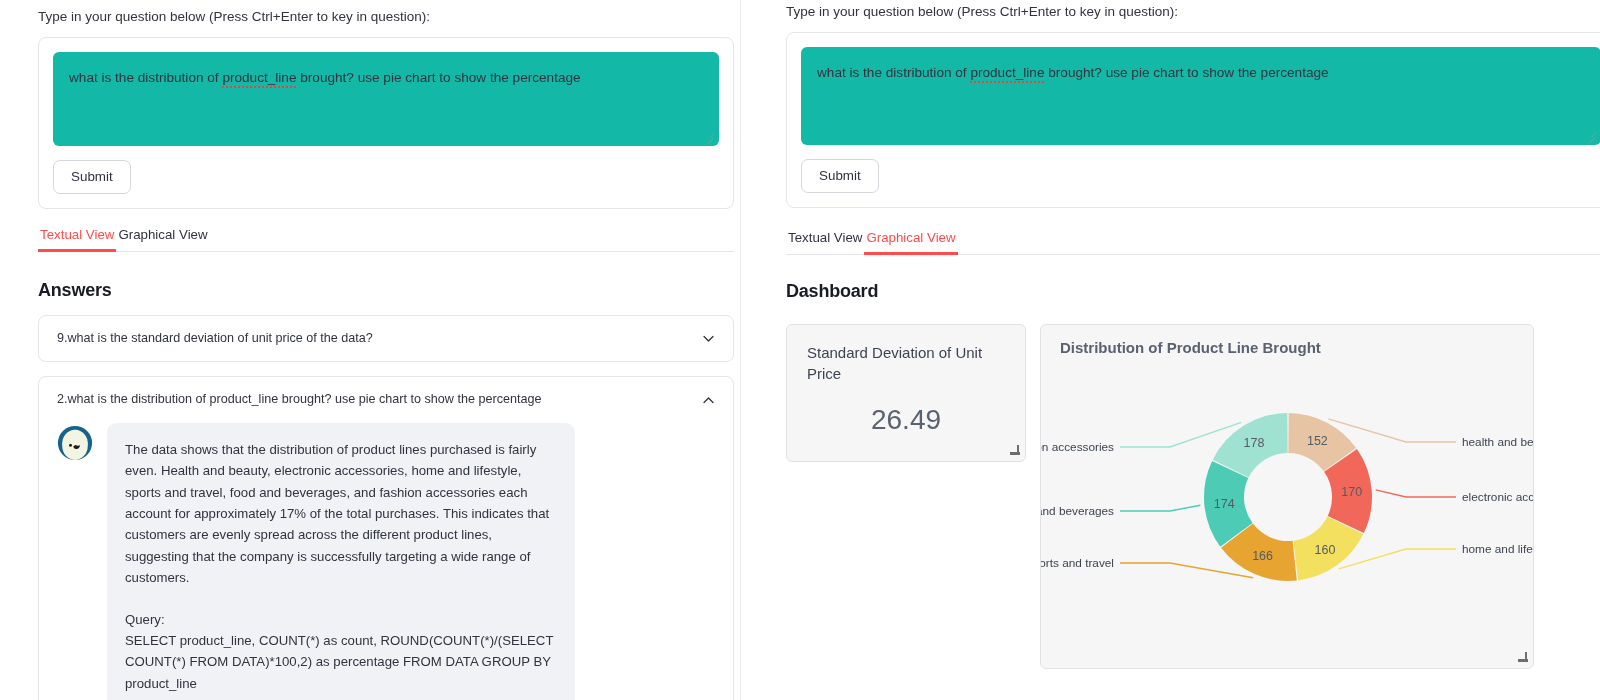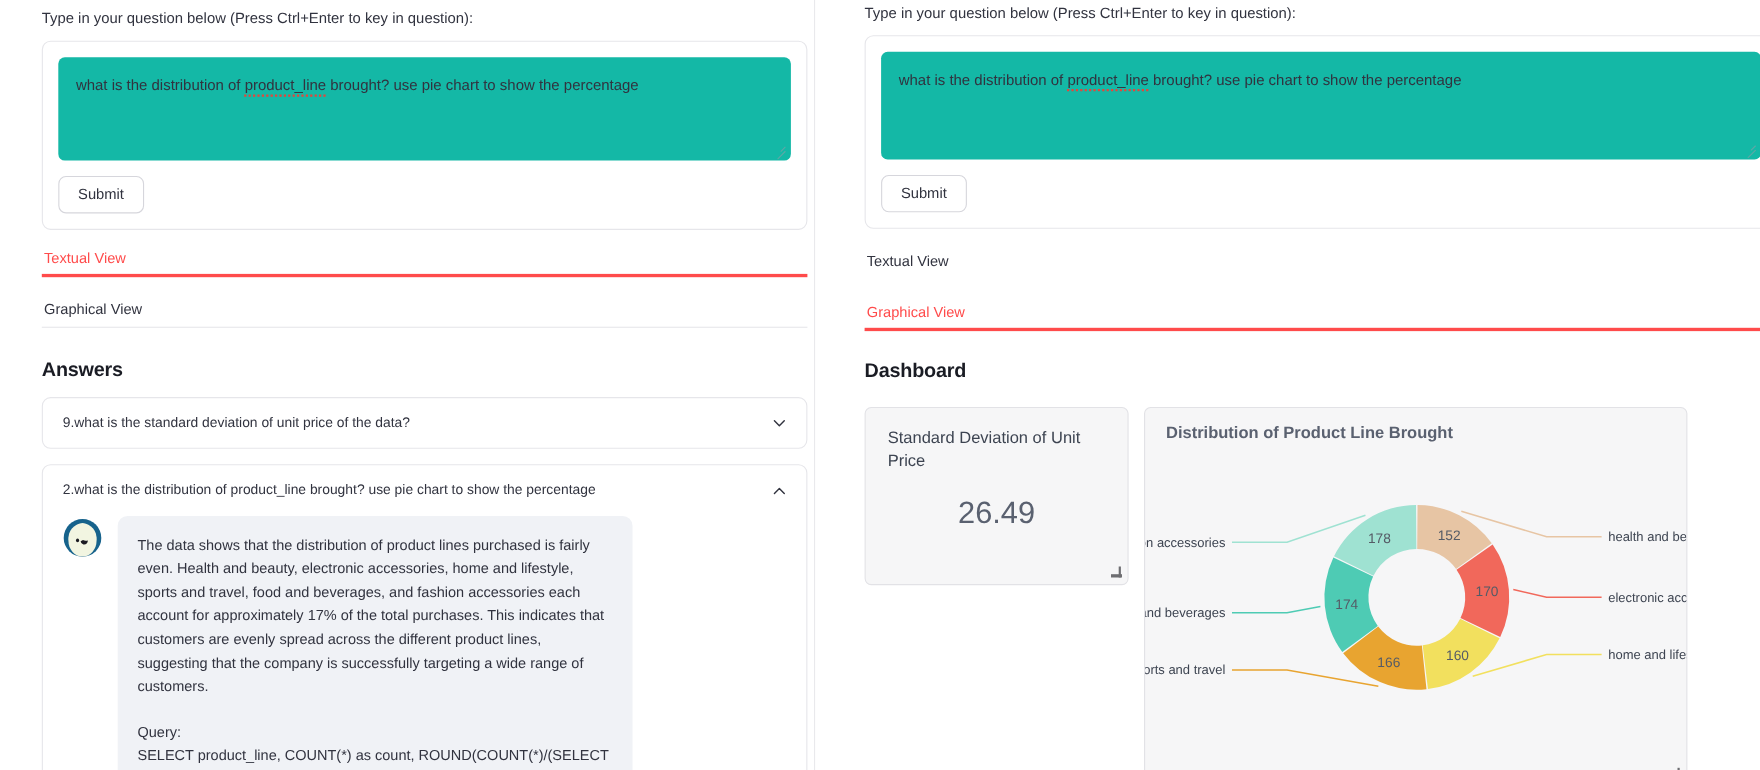--- a/index.html
+++ b/index.html
@@ -78,21 +78,21 @@
     border-radius: 7px;
     padding: 7px 17px;
     font-size: 13.4px; color: #31333f;
     font-family: "Liberation Sans", sans-serif;
     cursor: pointer;
     line-height: 1.3;
     text-align: right;
   }
 
   
-  .tabs { display: flex; gap: 22px; margin-top: 18px; position: relative; flex-direction: column; }
+  .tabs { display: flex; margin-top: 18px; position: relative; }
   .panel-right .tabs { margin-top: 22px; }
   .tab {
     font-size: 13.3px; color: #31333f;
     padding: 0 2px 9px 2px; cursor: pointer;
     position: relative; white-space: nowrap;
   }
   .tab.active { color: #ff4b4b; }
   .tab.active::after {
     content: ""; position: absolute; left: 0; right: 0; bottom: -1px;
     height: 2.5px; background: #ff4b4b;
@@ -126,21 +126,21 @@
     font-size: 13.2px; color: #31333f; line-height: 1.62;
     max-width: 468px;
   }
   .bubble p { margin: 0; }
   .bubble .gap { height: 20px; }
   .bubble .q-line { margin: 0; }
 
   
   .dash-row { display: flex; gap: 14px; align-items: flex-start; }
   .kpi-card {
-    width: 240px; height: 162px;
+    width: 240px; height: 138px;
     background: #f6f6f7;
     border: 1px solid #e2e2e6;
     border-radius: 6px;
     padding: 17px 20px;
     position: relative;
   }
   .kpi-label {
     font-size: 15px; color: #3d4451; line-height: 1.42; font-weight: normal;
   }
   .kpi-value {

